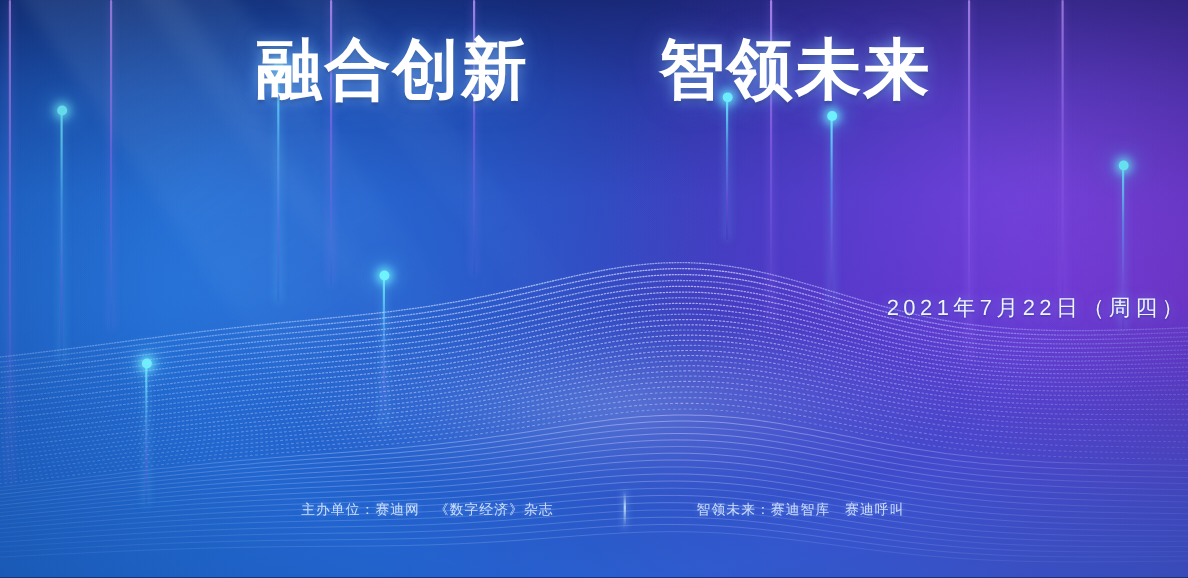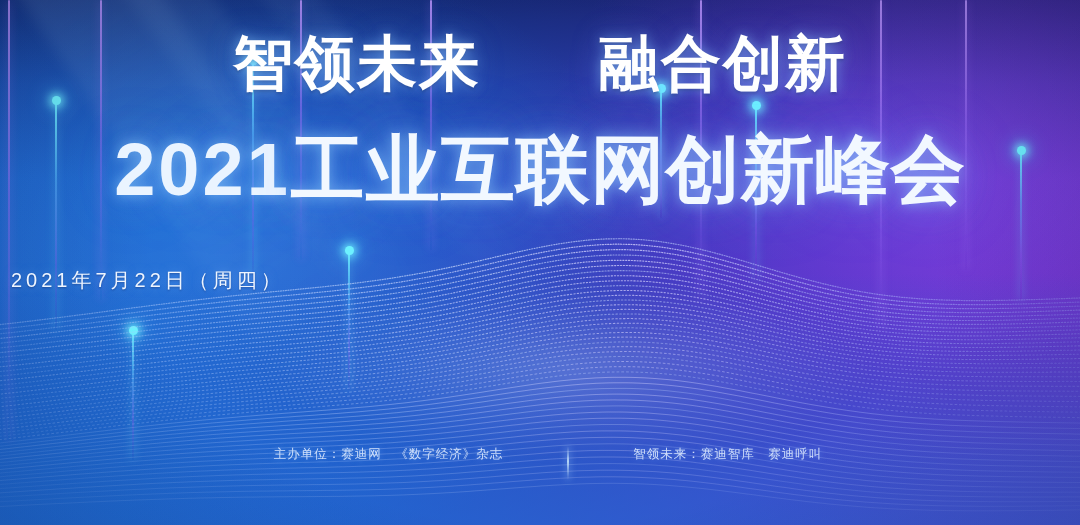--- a/index.html
+++ b/index.html
@@ -209,39 +209,39 @@
   .headline .year {
     color: #eaf4ff;
     letter-spacing: 3px;
   }
 
   .meta {
     position: absolute;
     top: 264px;
     left: 0;
     right: 0;
-    text-align: left;
+    text-align: right;
     color: #eef5ff;
     font-size: 20px;
     line-height: 33px;
     letter-spacing: 4px;
     text-shadow: 0 0 10px rgba(120,180,255,0.55), 0 1px 2px rgba(10,20,70,0.4);
     white-space: nowrap;
     margin-left: 11px;
   }
   .meta .line2 { letter-spacing: 5px; }
 
   .credits {
     position: absolute;
     bottom: 45px;
     left: 0;
     right: 0;
     display: flex;
     justify-content: center;
-    align-items: flex-start;
+    align-items: center;
     gap: 0;
     color: rgba(226,238,255,0.88);
     font-size: 12.5px;
     letter-spacing: 1px;
     text-shadow: 0 0 6px rgba(120,180,255,0.5);
     white-space: nowrap;
     padding-left: 16px;
   }
   .credit-item { padding: 0 64px; }
   .credit-divider {
@@ -387,27 +387,24 @@
           <path d="M-10.0 282.0 L-4.0 281.7 L2.0 281.4 L8.0 281.1 L14.0 280.8 L20.0 280.4 L26.0 280.1 L32.0 279.8 L38.0 279.5 L44.0 279.2 L50.0 278.9 L56.0 278.6 L62.0 278.4 L68.0 278.1 L74.0 277.8 L80.0 277.5 L86.0 277.2 L92.0 276.9 L98.0 276.7 L104.0 276.4 L110.0 276.1 L116.0 275.9 L122.0 275.6 L128.0 275.4 L134.0 275.1 L140.0 274.9 L146.0 274.7 L152.0 274.5 L158.0 274.3 L164.0 274.1 L170.0 273.9 L176.0 273.7 L182.0 273.5 L188.0 273.3 L194.0 273.2 L200.0 273.0 L206.0 272.9 L212.0 272.8 L218.0 272.6 L224.0 272.5 L230.0 272.4 L236.0 272.3 L242.0 272.2 L248.0 272.1 L254.0 272.1 L260.0 272.0 L266.0 271.9 L272.0 271.9 L278.0 271.8 L284.0 271.8 L290.0 271.7 L296.0 271.7 L302.0 271.7 L308.0 271.6 L314.0 271.6 L320.0 271.5 L326.0 271.5 L332.0 271.4 L338.0 271.4 L344.0 271.3 L350.0 271.2 L356.0 271.1 L362.0 271.0 L368.0 270.9 L374.0 270.8 L380.0 270.6 L386.0 270.5 L392.0 270.3 L398.0 270.1 L404.0 269.9 L410.0 269.6 L416.0 269.4 L422.0 269.1 L428.0 268.8 L434.0 268.5 L440.0 268.2 L446.0 267.8 L452.0 267.5 L458.0 267.1 L464.0 266.7 L470.0 266.3 L476.0 265.8 L482.0 265.4 L488.0 264.9 L494.0 264.5 L500.0 264.0 L506.0 263.6 L512.0 263.1 L518.0 262.7 L524.0 262.2 L530.0 261.8 L536.0 261.4 L542.0 260.9 L548.0 260.6 L554.0 260.2 L560.0 259.9 L566.0 259.5 L572.0 259.3 L578.0 259.0 L584.0 258.8 L590.0 258.6 L596.0 258.5 L602.0 258.4 L608.0 258.3 L614.0 258.3 L620.0 258.4 L626.0 258.5 L632.0 258.6 L638.0 258.8 L644.0 259.0 L650.0 259.3 L656.0 259.6 L662.0 260.0 L668.0 260.4 L674.0 260.9 L680.0 261.4 L686.0 261.9 L692.0 262.5 L698.0 263.1 L704.0 263.7 L710.0 264.4 L716.0 265.1 L722.0 265.8 L728.0 266.6 L734.0 267.3 L740.0 268.1 L746.0 268.9 L752.0 269.6 L758.0 270.4 L764.0 271.2 L770.0 272.0 L776.0 272.8 L782.0 273.5 L788.0 274.3 L794.0 275.0 L800.0 275.7 L806.0 276.5 L812.0 277.1 L818.0 277.8 L824.0 278.4 L830.0 279.1 L836.0 279.6 L842.0 280.2 L848.0 280.7 L854.0 281.2 L860.0 281.7 L866.0 282.2 L872.0 282.6 L878.0 283.0 L884.0 283.3 L890.0 283.7 L896.0 284.0 L902.0 284.3 L908.0 284.5 L914.0 284.7 L920.0 284.9 L926.0 285.1 L932.0 285.3 L938.0 285.4 L944.0 285.5 L950.0 285.6 L956.0 285.7 L962.0 285.7 L968.0 285.8 L974.0 285.8 L980.0 285.8 L986.0 285.8 L992.0 285.8 L998.0 285.8 L1004.0 285.7 L1010.0 285.7 L1016.0 285.7 L1022.0 285.6 L1028.0 285.5 L1034.0 285.5 L1040.0 285.4 L1046.0 285.3 L1052.0 285.3 L1058.0 285.2 L1064.0 285.1 L1070.0 285.0 L1076.0 284.9 L1082.0 284.8 L1088.0 284.7 " stroke="url(#wg2)" stroke-width="0.75" opacity="0.30" fill="none"></path>
         </g>
     </svg>
   </div>
 
   <div class="bg-vignette"></div>
 
   <div class="content">
 
     <div class="tagline">
+      <span>融合创新</span>
       <span>智领未来</span>
-      <span>融合创新</span>
-    </div>
-
-    <div class="headline">
-      <span class="year">2021</span><span class="body">工业互联网创新峰会</span>
-    </div>
+    </div>
+
 
     <div class="meta">
       <div class="line1">2021年7月22日（周四）</div>
     </div>
 
     <div class="credits">
       <div class="credit-item">主办单位：赛迪网　《数字经济》杂志</div>
       <div class="credit-divider"></div>
       <div class="credit-item">智领未来：赛迪智库　赛迪呼叫</div>
     </div>

